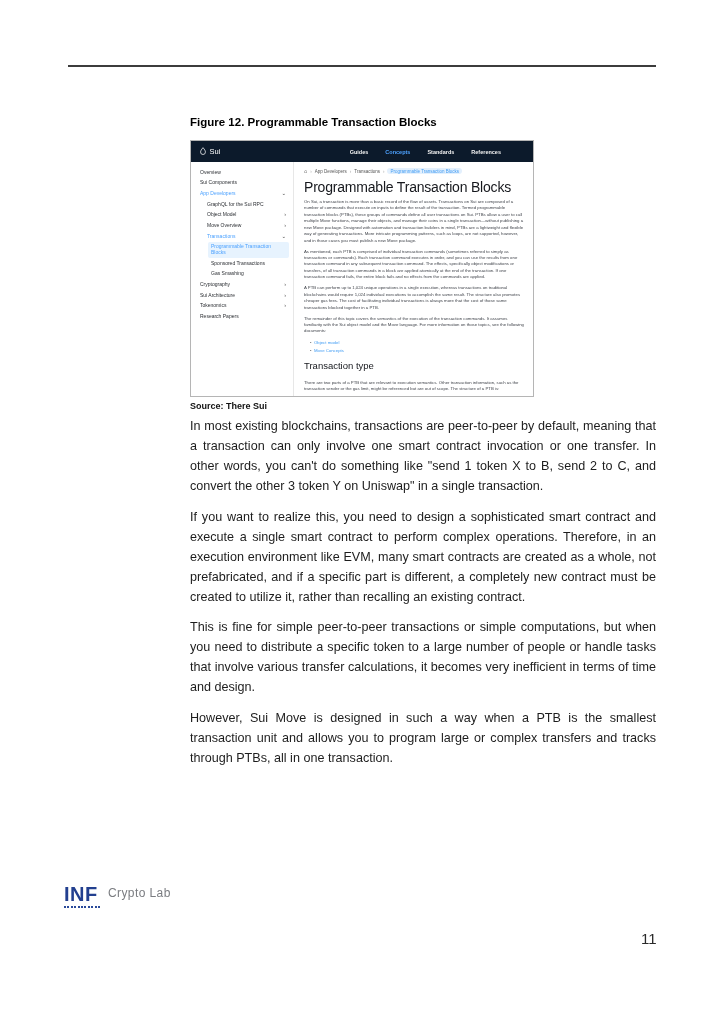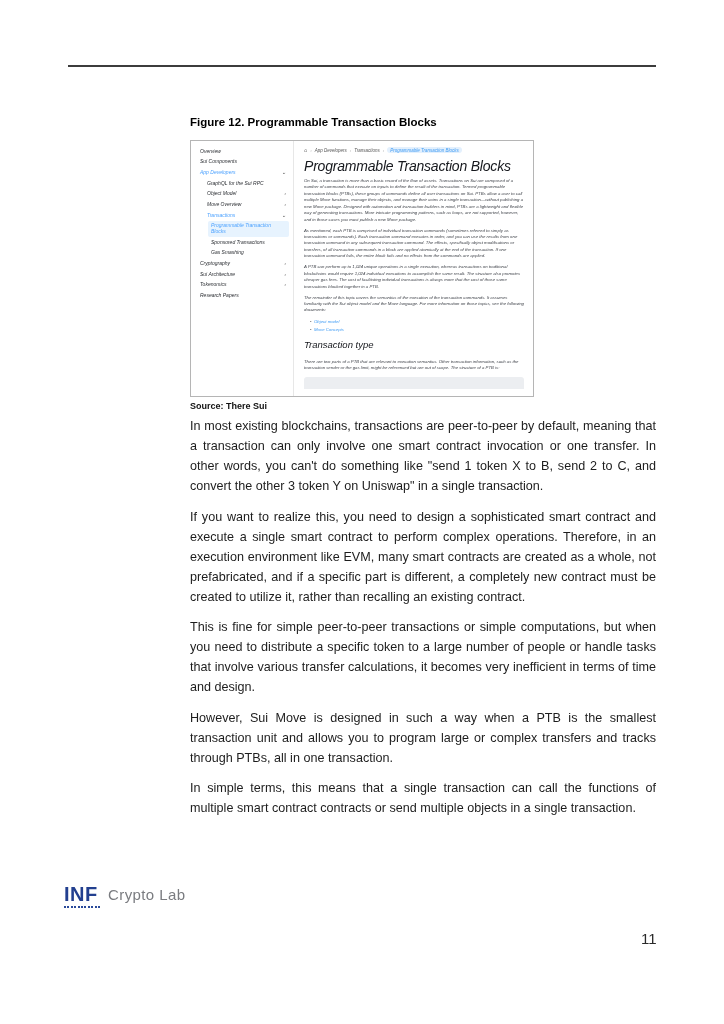--- a/index.html
+++ b/index.html
@@ -15,21 +15,21 @@
   
   .shot { position:absolute; left:190px; top:140px; width:344px; height:257px;
           border:1px solid #b5b5b5; background:#fff; overflow:hidden; display:flex; flex-direction:column; }
   .shot-nav { height:21px; flex:0 0 21px; background:#0c1a2b; display:flex; align-items:center; padding:0 8px; }
   .shot-logo { display:flex; align-items:center; gap:2.5px; color:#fff; font-size:7.5px; }
   .shot-logo svg { width:8px; height:10px; }
   .shot-navlinks { margin-left:auto; margin-right:24px; display:flex; gap:17px; }
   .shot-navlinks span { font-size:5.5px; font-weight:600; color:#f2f2f2; }
   .shot-navlinks span.nl-active { color:#4da2ff; }
 
-  .shot-body { flex:1; display:flex; min-height:0;font-style:italic; }
+  .shot-body { flex:1; display:flex; min-height:0; }
   .sb { width:103px; flex:0 0 103px; border-right:1px solid #e7e7e7; padding:5px 4px 0 6px;
         font-size:5px; color:#2b2e33; }
   .sb-item { display:flex; justify-content:space-between; align-items:center; padding:2.6px 3px; line-height:1.1; }
   .ind1 { margin-left:7px; }
   .ind2 { margin-left:11px; }
   .sb-active { color:#4da2ff; }
   .sb-selected { background:#e7f3fe; color:#4da2ff; border-radius:2px; }
   .chev { color:#555; font-size:5.5px; line-height:1; flex:0 0 auto; margin-left:3px; }
   .chev-d::before { content:"⌄"; }
   .chev-r::before { content:"›"; }
@@ -51,31 +51,45 @@
   .source-label { position:absolute; left:190px; top:401px; font-size:9px; font-weight:bold; color:#111; }
   .body-text { position:absolute; left:190px; top:416px; width:466px; }
   .body-text p { font-size:12.6px; line-height:20px; text-align:justify; color:#1d1d1d; margin-bottom:10.5px; }
 
   
   .footer-logo { position:absolute; left:64px; top:884px; display:flex; align-items:flex-start; }
   .logo-inf-wrap { display:flex; flex-direction:column; }
   .logo-inf { font-size:20px; font-weight:800; color:#223f8f; letter-spacing:0.5px; line-height:1; }
   .logo-tagline { margin-top:1.5px; width:37px; height:2.5px;
     background:repeating-linear-gradient(90deg,#2a4a9a 0 2px,transparent 2px 3.4px); }
-  .logo-crypto { font-size:15px; font-weight:500; color:#7a7c80; margin-left:7px; letter-spacing:0.4px; padding-top:2px; }
+  .logo-crypto { font-size:12px; font-weight:500; color:#7a7c80; margin-left:7px; letter-spacing:0.4px; padding-top:2px; }
   .page-number { position:absolute; left:641px; top:930px; font-size:15px; color:#2a2a2a; }
 </style>
 </head>
 <body>
 
 <div class="top-rule"></div>
 
 <div class="figure-caption">Figure 12. Programmable Transaction Blocks</div>
 
 <div class="shot">
+  <div class="shot-nav">
+    <div class="shot-logo">
+      <svg viewBox="0 0 24 30" fill="none">
+          <path d="M12 2c4.6 5.6 7.3 9.4 7.3 13.2A7.3 7.3 0 0 1 12 22.5a7.3 7.3 0 0 1-7.3-7.3C4.7 11.4 7.4 7.6 12 2z" stroke="#ffffff" stroke-width="2.2"></path>
+        </svg>
+      <span>Sui</span>
+    </div>
+    <div class="shot-navlinks">
+      <span>Guides</span>
+      <span class="nl-active">Concepts</span>
+      <span>Standards</span>
+      <span>References</span>
+    </div>
+  </div>
   <div class="shot-body">
     <div class="sb">
       <div class="sb-item">
           <span>Overview</span>
         </div>
       <div class="sb-item">
           <span>Sui Components</span>
         </div>
       <div class="sb-item sb-active">
           <span>App Developers</span>
@@ -147,21 +161,20 @@
   </div>
 </div>
 
 <div class="source-label">Source: There Sui</div>
 
 <div class="body-text">
   <p>In most existing blockchains, transactions are peer-to-peer by default, meaning that a transaction can only involve one smart contract invocation or one transfer. In other words, you can't do something like "send 1 token X to B, send 2 to C, and convert the other 3 token Y on Uniswap" in a single transaction.</p>
   <p>If you want to realize this, you need to design a sophisticated smart contract and execute a single smart contract to perform complex operations. Therefore, in an execution environment like EVM, many smart contracts are created as a whole, not prefabricated, and if a specific part is different, a completely new contract must be created to utilize it, rather than recalling an existing contract.</p>
   <p>This is fine for simple peer-to-peer transactions or simple computations, but when you need to distribute a specific token to a large number of people or handle tasks that involve various transfer calculations, it becomes very inefficient in terms of time and design.</p>
   <p>However, Sui Move is designed in such a way when a PTB is the smallest transaction unit and allows you to program large or complex transfers and tracks through PTBs, all in one transaction.</p>
-  <p>In simple terms, this means that a single transaction can call the functions of multiple smart contract contracts or send multiple objects in a single transaction.</p>
 </div>
 
 <div class="footer-logo">
   <div class="logo-inf-wrap">
     <span class="logo-inf">INF</span>
     <span class="logo-tagline"></span>
   </div>
   <span class="logo-crypto">Crypto Lab</span>
 </div>
 

